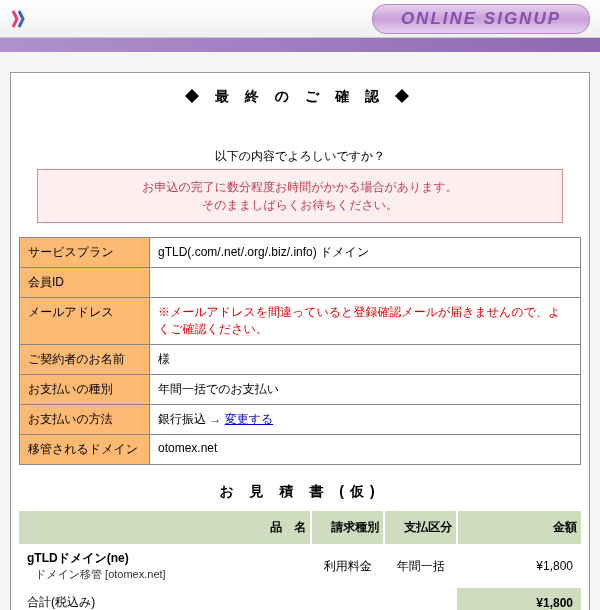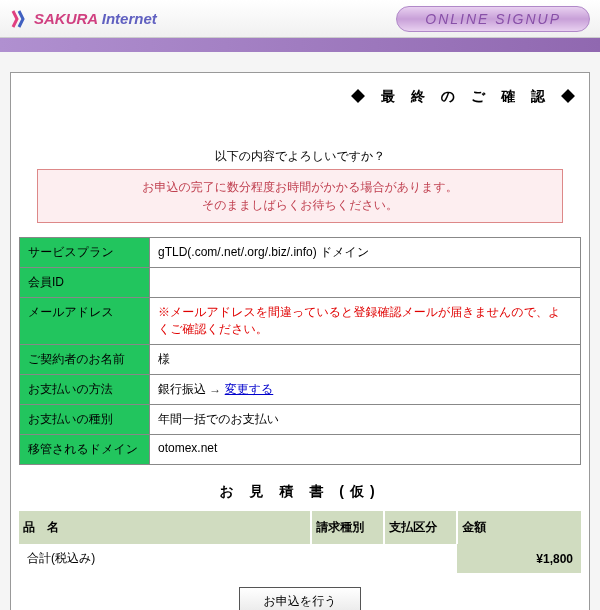--- a/index.html
+++ b/index.html
@@ -4,37 +4,37 @@
 <style>
 * { box-sizing: border-box; margin: 0; padding: 0; }
 body { font-family: "MS PGothic", sans-serif; font-size: 12px; background: #fff; }
 .page { width: 600px; }
 .header-bar { display: flex; align-items: center; background: linear-gradient(#fff, #f0f0f0); border-bottom: 1px solid #ccc; height: 38px; padding: 0 10px; }
 .logo-area { display: flex; align-items: center; flex: 1; }
 .logo-icon { width: 20px; height: 20px; margin-right: 4px; }
 .logo-text { font-size: 15px; font-weight: bold; font-style: italic; }
 .logo-sakura { color: #d04080; }
 .logo-internet { color: #6060c0; }
-.signup-badge { background: linear-gradient(#e8d0f0, #c8a0d8, #e8d0f0); border: 1px solid #b088c8; border-radius: 14px; padding: 4px 28px; font-size: 14px; font-weight: normal; font-style: italic; color: #8850a8; letter-spacing: 2px; }
+.signup-badge { background: linear-gradient(#e8d0f0, #c8a0d8, #e8d0f0); border: 1px solid #b088c8; border-radius: 14px; padding: 4px 28px; font-size: 17px; font-weight: bold; font-style: italic; color: #8850a8; letter-spacing: 2px; }
 .purple-strip { height: 14px; background: linear-gradient(to right, #b090d0, #9068b0); }
 .content-bg { background: #f5f5f5; padding: 20px 10px 15px; }
 .content { background: #fff; border: 1px solid #999; padding: 15px 8px 12px; }
-.section-title { text-align: right; font-size: 14px; font-weight: bold; letter-spacing: 6px; margin-bottom: 10px; }
+.section-title { text-align: center; font-size: 14px; font-weight: bold; letter-spacing: 6px; margin-bottom: 10px; }
 .prompt-text { text-align: center; font-size: 12px; margin-bottom: 4px; margin-top: 42px; }
 .notice-box { border: 1px solid #d88; background: #fdeef0; padding: 8px; margin: 0 18px 14px; text-align: center; color: #c04050; font-size: 12px; line-height: 1.5; }
 table.info { width: 100%; border-collapse: collapse; margin-bottom: 18px; }
 table.info td { border: 1px solid #888; padding: 6px 8px; font-size: 12px; vertical-align: top; }
-table.info td.label { background: #22c55e; width: 130px; font-weight: normal; }
+table.info td.label { background: #fdba74; width: 130px; font-weight: normal; }
 .email-value { color: #888; }
 .email-warn { color: #e00000; }
 .change-link { color: #0000cc; text-decoration: underline; cursor: pointer; }
 .arrow { color: #333; }
 .estimate-title { text-align: center; font-size: 14px; font-weight: bold; letter-spacing: 6px; margin-bottom: 10px; }
 table.estimate { width: 100%; border-collapse: collapse; }
-table.estimate th { background: #d0dcc0; border-left: 2px solid #fff; padding: 8px 4px; font-size: 12px; font-weight: bold; text-align: left; }
+table.estimate th { background: #d0dcc0; border-left: 2px solid #fff; padding: 8px 4px; font-size: 12px; font-weight: bold; text-align: right; }
 table.estimate th:first-child { border-left: none; }
 table.estimate td { padding: 6px 8px; font-size: 12px; }
 .item-name { font-weight: bold; }
 .item-sub { font-size: 11px; color: #333; padding-left: 8px; }
 .col-billing, .col-payment { text-align: center; }
 .col-amount { text-align: right; padding-right: 14px; }
 .total-row td { padding-top: 6px; }
 .total-label { text-align: left; font-weight: normal; padding-right: 12px; }
 .total-amount { background: #d0dcc0; text-align: right; font-weight: bold; padding: 8px 14px; }
 .submit-wrap { text-align: center; margin-top: 14px; }
@@ -43,23 +43,20 @@
 </head>
 <body>
 
 <div class="page">
   <div class="header-bar">
     <div class="logo-area">
       <svg class="logo-icon" viewBox="0 0 20 20">
         <path d="M3 2 L7 10 L3 18" stroke="#e04080" stroke-width="3" fill="none"></path>
         <path d="M9 2 L13 10 L9 18" stroke="#4060c0" stroke-width="3" fill="none"></path>
       </svg>
-      <span class="logo-text">
-        <span class="logo-sakura">SAKURA</span><span class="logo-internet"> Internet</span>
-      </span>
     </div>
     <div class="signup-badge">ONLINE SIGNUP</div>
   </div>
   <div class="purple-strip"></div>
 
   <div class="content-bg">
     <div class="content">
       <div class="section-title">◆ 最 終 の ご 確 認 ◆</div>
       <div class="prompt-text">以下の内容でよろしいですか？</div>
       <div class="notice-box">
@@ -82,47 +79,56 @@
           <td>
             <div class="email-value"> </div>
             <div class="email-warn">※メールアドレスを間違っていると登録確認メールが届きませんので、よくご確認ください。</div>
           </td>
         </tr>
         <tr>
           <td class="label">ご契約者のお名前</td>
           <td>様</td>
         </tr>
         <tr>
+          <td class="label">お支払いの種別</td>
+          <td>年間一括でのお支払い</td>
+        </tr>
+        <tr>
           <td class="label">お支払いの方法</td>
           <td>
             <span>銀行振込</span>
             <span class="arrow"> → </span>
             <span class="change-link">変更する</span>
           </td>
-        </tr>
-        <tr>
-          <td class="label">お支払いの種別</td>
-          <td>年間一括でのお支払い</td>
         </tr>
         <tr>
           <td class="label">移管されるドメイン</td>
           <td>otomex.net</td>
         </tr>
       </tbody>
         </table>
 
       <div class="estimate-title">お 見 積 書 (仮)</div>
       <table class="estimate">
         <tbody>
             <tr>
           <th style="width:52%">品　名</th>
           <th style="width:13%">請求種別</th>
           <th style="width:13%">支払区分</th>
           <th style="width:22%">金額</th>
         </tr>
+        <tr>
+          <td>
+            <div class="item-name">gTLDドメイン(ne)</div>
+            <div class="item-sub">ドメイン移管 [otomex.net]</div>
+          </td>
+          <td class="col-billing">利用料金</td>
+          <td class="col-payment">年間一括</td>
+          <td class="col-amount">¥1,800</td>
+        </tr>
         <tr class="total-row">
           <td colspan="3" class="total-label">合計(税込み)</td>
           <td class="total-amount">¥1,800</td>
         </tr>
       </tbody>
         </table>
 
       <div class="submit-wrap">
         <button class="submit-btn">お申込を行う</button>
       </div>

